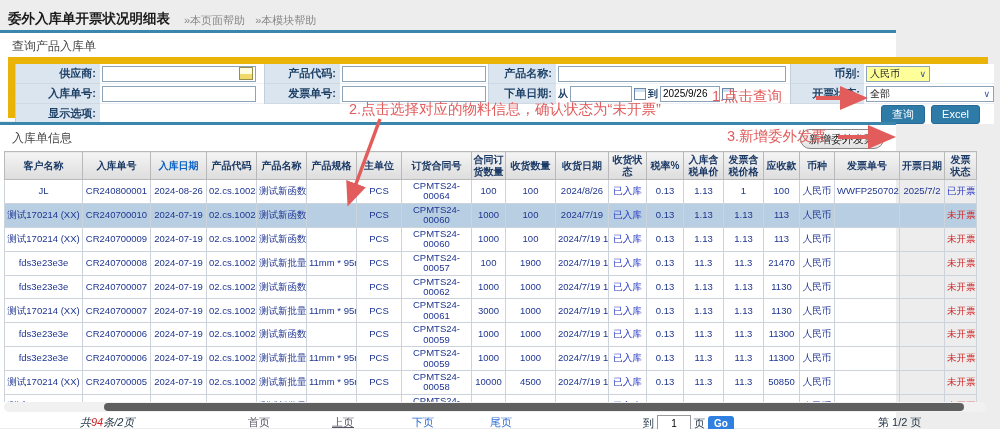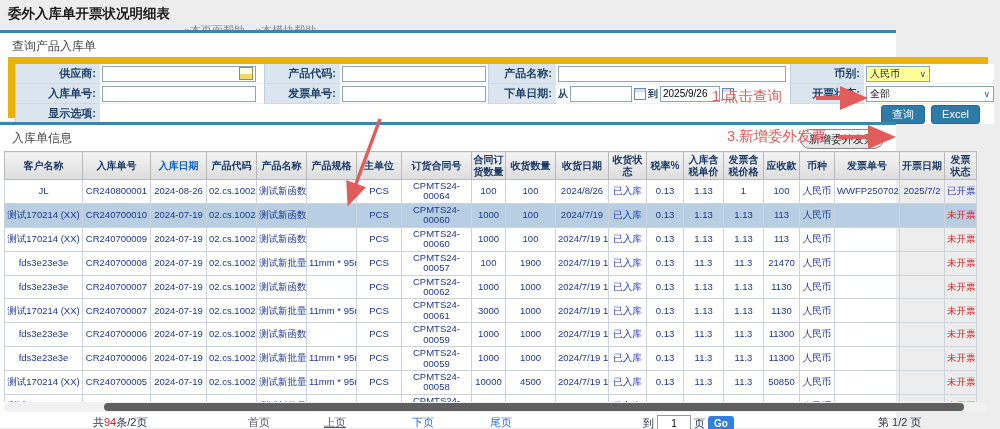--- a/index.html
+++ b/index.html
@@ -1,19 +1,19 @@
 <!DOCTYPE html>
 <html><head>
 <meta charset="utf-8">
 <style>
   html,body{margin:0;padding:0;}
   .page{position:relative;width:1000px;height:429px;overflow:hidden;background:#ededed;
         font-family:"Liberation Sans","DejaVu Sans",sans-serif;}
   
-  .topbar{position:absolute;left:0;top:0;width:911px;height:28px;display:flex;align-items:center;}
+  .topbar{position:absolute;left:0;top:0;width:911px;height:28px;display:flex;align-items:flex-end;}
   .page-title{margin-left:8px;font-size:13.5px;font-weight:bold;color:#1a1a1a;}
   .help-links{margin-left:14px;font-size:11px;color:#888;display:flex;gap:10px;}
   .help-links span{cursor:pointer;margin-top:32px;}
   .top-right{margin-left:auto;margin-right:14px;font-size:11px;color:#666;display:flex;align-items:center;gap:6px;}
   .back{font-weight:bold;color:#444;}
   .back .tri{font-size:9px;}
   
   .panel{position:absolute;left:0;width:896px;background:#fff;border-top:3px solid #3b86ac;}
   .panel-query{top:30px;height:88px;}
   .panel-grid{top:122px;height:303px;}
@@ -56,24 +56,24 @@
   tr.hl td{background:#b8cfe3;}
   td.c-blue{color:#2433c0;}
   td.c-red{color:#d02020;}
   tr{cursor:pointer;}
   
   .hscroll{position:absolute;left:4px;top:277px;width:982px;height:10px;background:#f1f1f1;border-radius:5px;}
   .hthumb{position:absolute;left:100px;top:1px;width:860px;height:8px;background:#5f5f5f;border-radius:4px;cursor:pointer;}
   
   .footer{position:absolute;left:0;top:289px;width:1000px;height:17px;font-size:11px;color:#234;}
   .footer .abs{position:absolute;top:1px;}
-  .pg-total{left:93px;}
+  .pg-total{left:80px;font-style:italic;}
   .red-num{color:#d22222;}
   .pg-first{left:248px;color:#556;cursor:pointer;}
-  .pg-prev{left:324px;color:#556;cursor:pointer;text-decoration:underline;}
+  .pg-prev{left:332px;color:#556;cursor:pointer;text-decoration:underline;}
   .pg-next{left:412px;color:#2b6cd4;cursor:pointer;}
   .pg-last{left:490px;color:#2b6cd4;cursor:pointer;}
   .pg-goto{left:643px;display:flex;align-items:center;gap:3px;}
   .goto-input{width:28px;height:13px;border:1px solid #999;text-align:center;font-size:10px;}
   .btn-go{background:#2f80e0;color:#fff;border-radius:3px;padding:0 6px;height:16px;line-height:16px;
           font-size:10px;font-weight:bold;cursor:pointer;}
   .pg-info{left:878px;text-align:center;}
   
   .anno{position:absolute;color:#e25c5c;font-size:14.5px;z-index:50;white-space:nowrap;}
   .anno1{left:712px;top:87px;}
@@ -442,20 +442,21 @@
         <span>到</span>
         <input class="goto-input" value="1" style="">
         <span>页</span>
         <span class="btn-go">Go</span>
       </span>
       <span class="abs pg-info">第 1/2 页</span>
     </div>
   </div>
 
   <div class="anno anno1">1.点击查询</div>
+  <div class="anno anno2">2.点击选择对应的物料信息，确认状态为“未开票”</div>
   <div class="anno anno3">3.新增委外发票</div>
   <svg class="arrow-overlay">
     <defs>
       <marker id="ah" markerWidth="7" markerHeight="6" refX="5" refY="3" orient="auto">
         <path d="M0,0 L7,3 L0,6 z" fill="#e25c5c"></path>
       </marker>
     </defs>
     <line x1="816" y1="98" x2="860" y2="98" stroke="#e25c5c" stroke-width="4" marker-end="url(#ah)"></line>
     <line x1="380" y1="119" x2="350" y2="200" stroke="#e25c5c" stroke-width="3.5" marker-end="url(#ah)"></line>
     <line x1="838" y1="137" x2="888" y2="137" stroke="#e25c5c" stroke-width="4" marker-end="url(#ah)"></line>

